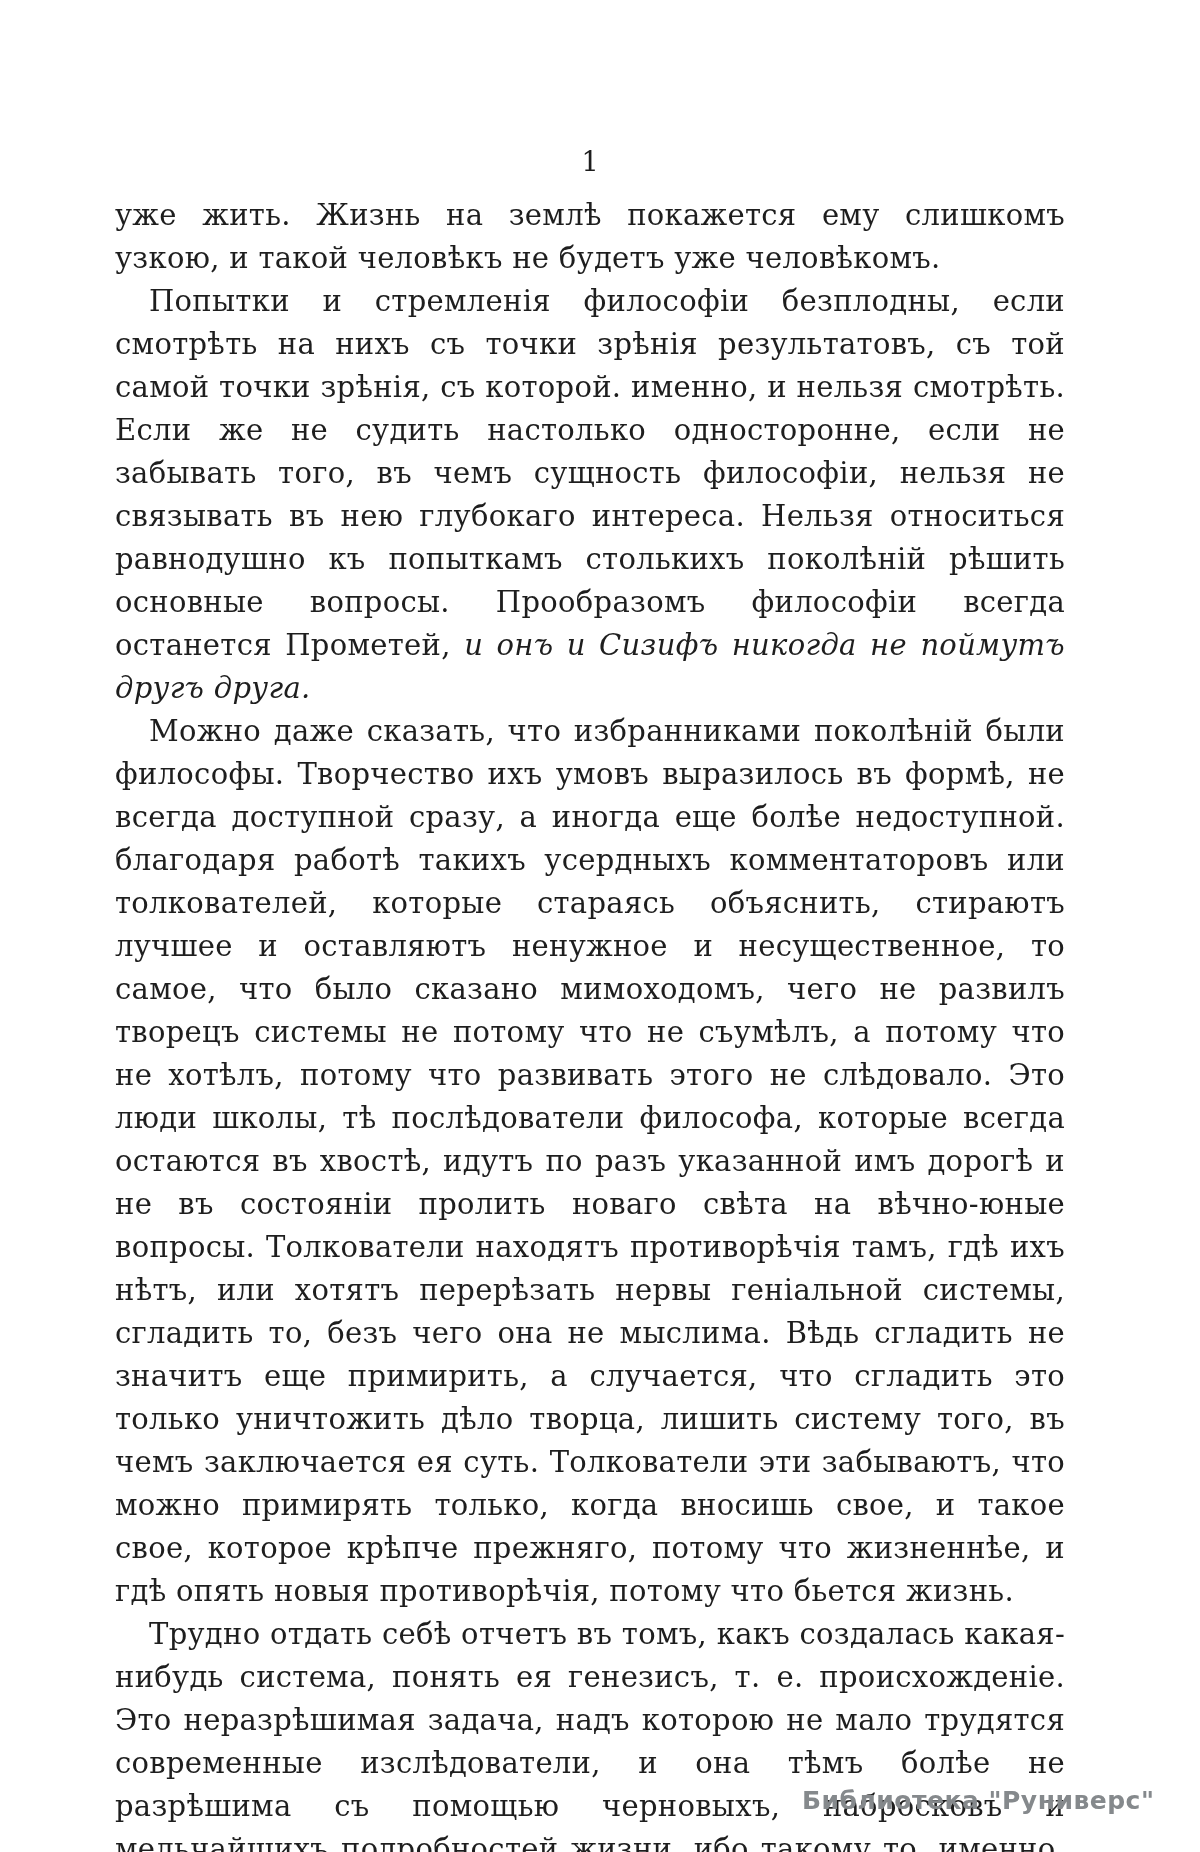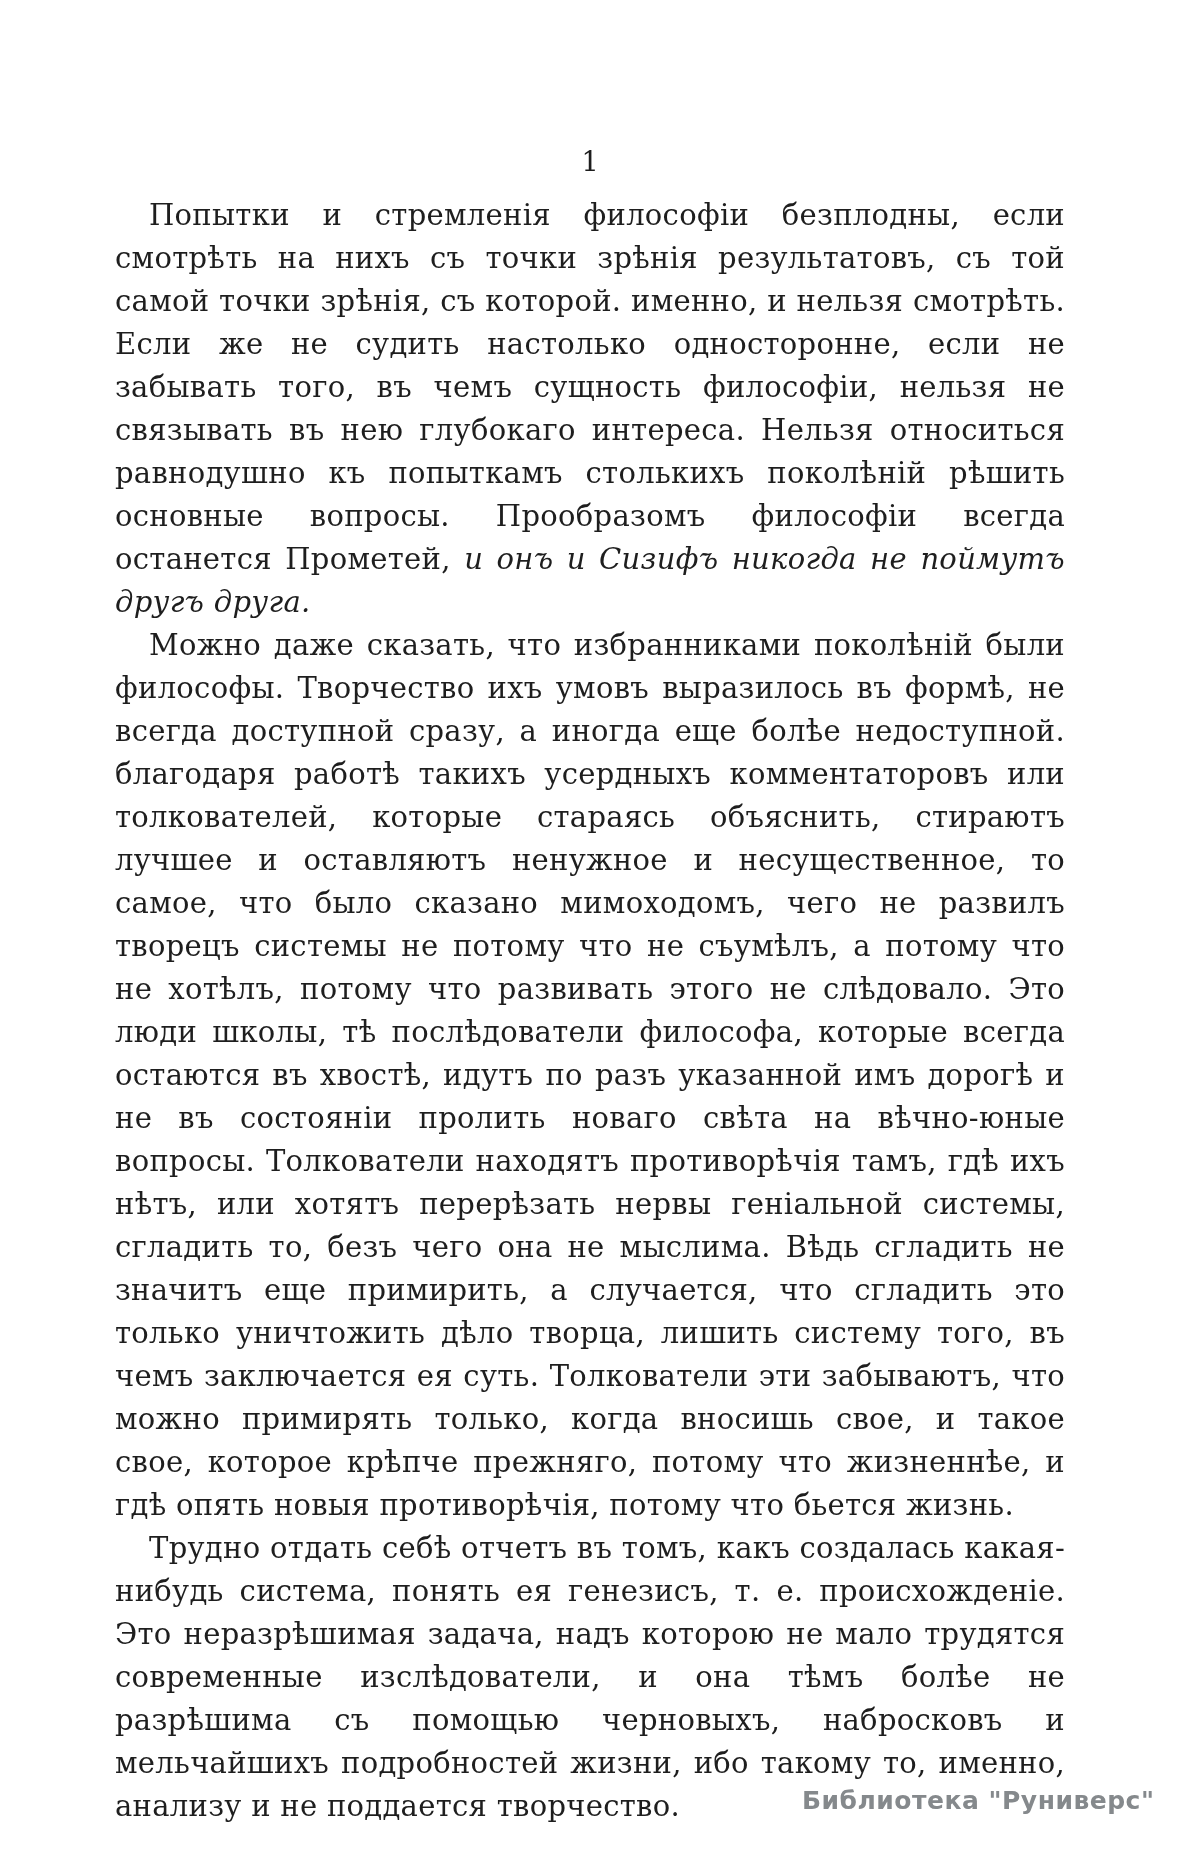--- a/index.html
+++ b/index.html
@@ -56,19 +56,20 @@
     white-space: nowrap;
   }
 </style>
 </head>
 <body>
 
 <div class="page">
   <div class="page-number">1</div>
 
   <div class="text-block" style="color: rgb(30, 30, 30);">
+      <p class="para no-indent"><span>уже жить. Жизнь на землѣ покажется ему слишкомъ узкою, и такой человѣкъ не будетъ уже человѣкомъ.</span></p>
       <p class="para"><span>Попытки и стремленія философіи безплодны, если смотрѣть на нихъ съ точки зрѣнія результатовъ, съ той самой точки зрѣнія, съ которой. именно, и нельзя смотрѣть. Если же не судить настолько односторонне, если не забывать того, въ чемъ сущность философіи, нельзя не связывать въ нею глубокаго интереса. Нельзя относиться равнодушно къ попыткамъ столькихъ поколѣній рѣшить основные вопросы. Прообразомъ философіи всегда останется Прометей, </span><span class="italic">и онъ и Сизифъ никогда не поймутъ другъ друга.</span></p>
       <p class="para"><span>Можно даже сказать, что избранниками поколѣній были философы. Творчество ихъ умовъ выразилось въ формѣ, не всегда доступной сразу, а иногда еще болѣе недоступной. благодаря работѣ такихъ усердныхъ комментаторовъ или толкователей, которые стараясь объяснить, стираютъ лучшее и оставляютъ ненужное и несущественное, то самое, что было сказано мимоходомъ, чего не развилъ творецъ системы не потому что не съумѣлъ, а потому что не хотѣлъ, потому что развивать этого не слѣдовало. Это люди школы, тѣ послѣдователи философа, которые всегда остаются въ хвостѣ, идутъ по разъ указанной имъ дорогѣ и не въ состояніи пролить новаго свѣта на вѣчно-юные вопросы. Толкователи находятъ противорѣчія тамъ, гдѣ ихъ нѣтъ, или хотятъ перерѣзать нервы геніальной системы, сгладить то, безъ чего она не мыслима. Вѣдь сгладить не значитъ еще примирить, а случается, что сгладить это только уничтожить дѣло творца, лишить систему того, въ чемъ заключается ея суть. Толкователи эти забываютъ, что можно примирять только, когда вносишь свое, и такое свое, которое крѣпче прежняго, потому что жизненнѣе, и гдѣ опять новыя противорѣчія, потому что бьется жизнь.</span></p>
       <p class="para"><span>Трудно отдать себѣ отчетъ въ томъ, какъ создалась какая-нибудь система, понять ея генезисъ, т. е. происхожденіе. Это неразрѣшимая задача, надъ которою не мало трудятся современные изслѣдователи, и она тѣмъ болѣе не разрѣшима съ помощью черновыхъ, набросковъ и мельчайшихъ подробностей жизни, ибо такому то, именно, анализу и не поддается творчество.</span></p>
     </div>
 
   <div class="watermark" style="color: rgb(133, 137, 140);">Библиотека "Руниверс"</div>
 </div>
 
 </body></html>

